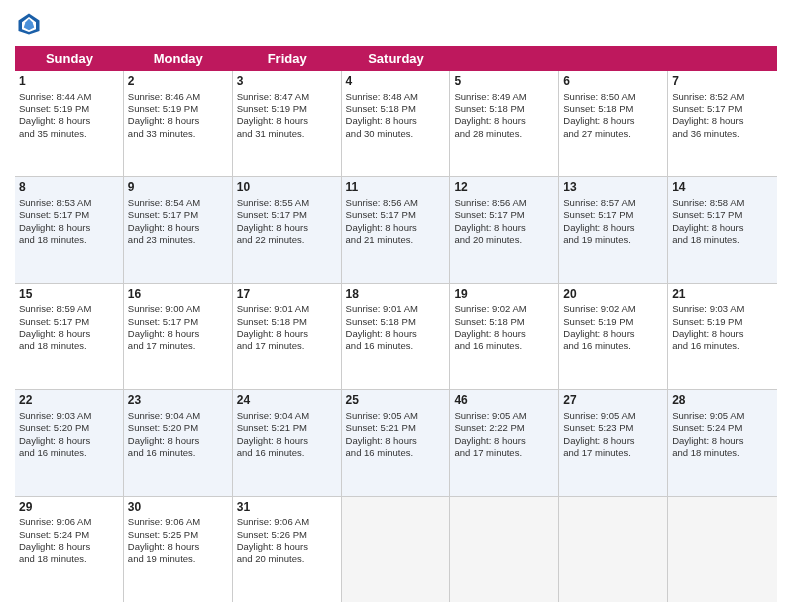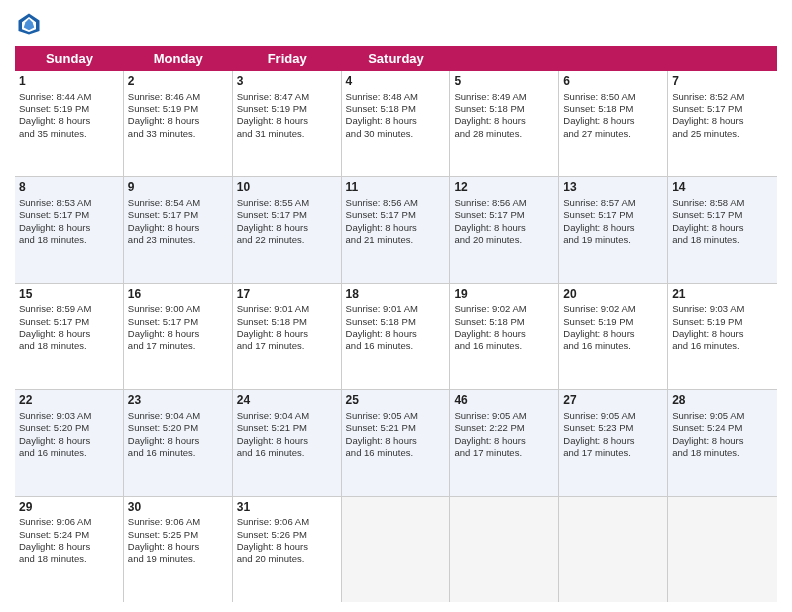--- a/index.html
+++ b/index.html
@@ -183,21 +183,21 @@
             <div>Sunrise: 8:50 AM</div>
             <div>Sunset: 5:18 PM</div>
             <div>Daylight: 8 hours</div>
             <div>and 27 minutes.</div>
           </div>
           <div class="cal-cell">
             <span class="day-num">7</span>
             <div>Sunrise: 8:52 AM</div>
             <div>Sunset: 5:17 PM</div>
             <div>Daylight: 8 hours</div>
-            <div>and 25 minutes.</div>
+            <div>and 36 minutes.</div>
           </div>
         </div>
         <div class="cal-row">
           <div class="cal-cell">
             <span class="day-num">8</span>
             <div>Sunrise: 8:53 AM</div>
             <div>Sunset: 5:17 PM</div>
             <div>Daylight: 8 hours</div>
             <div>and 18 minutes.</div>
           </div>

